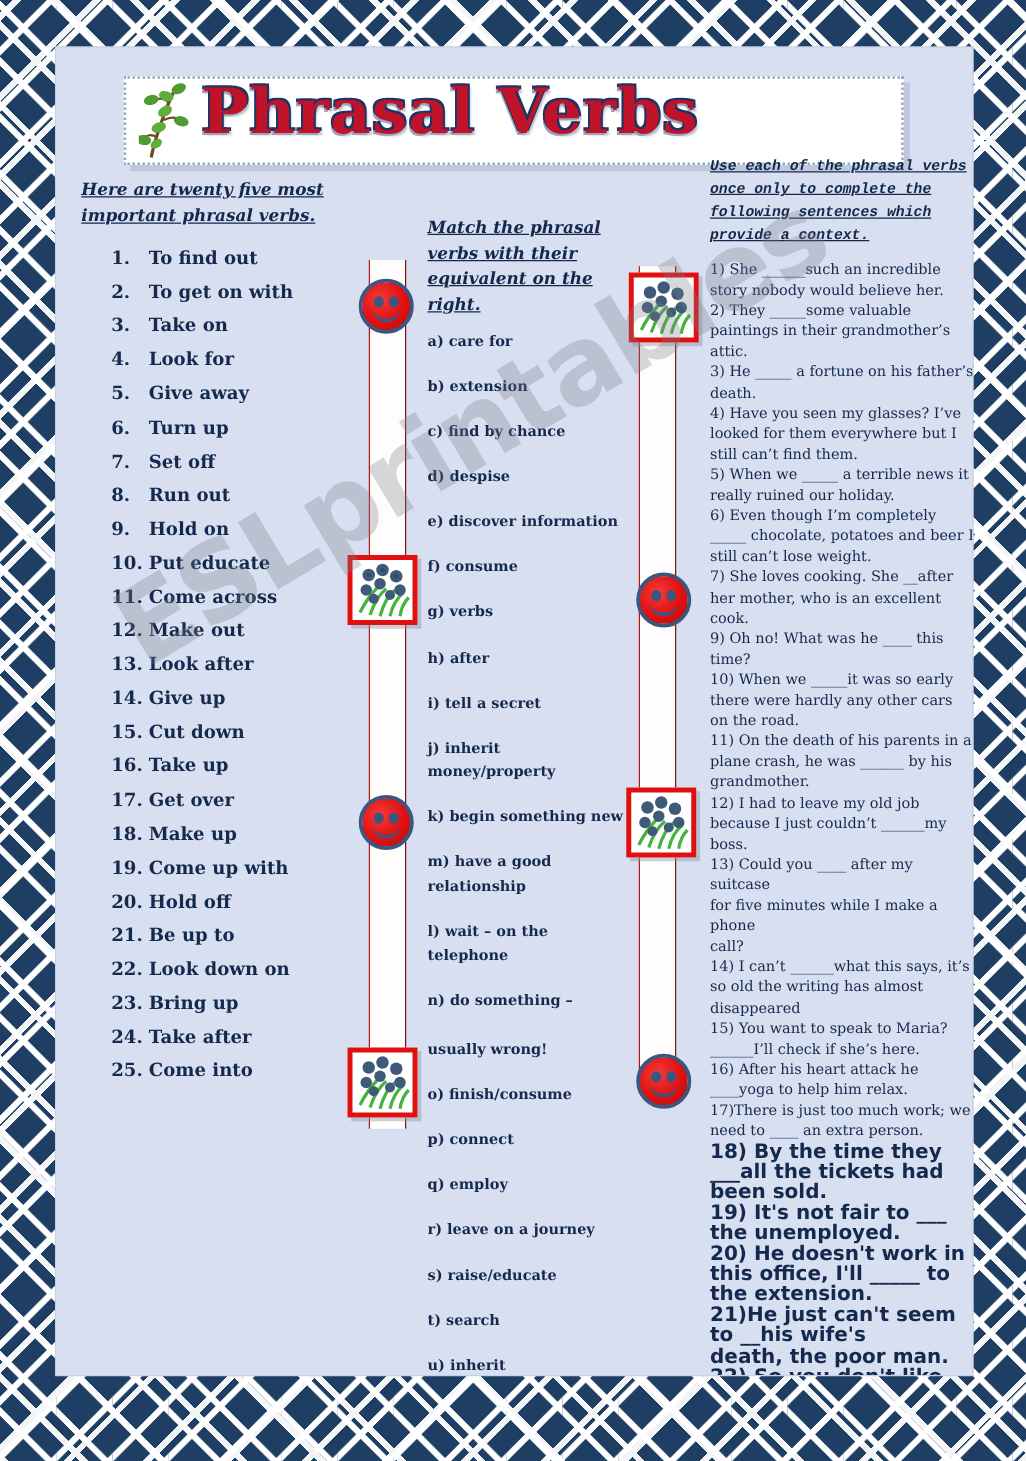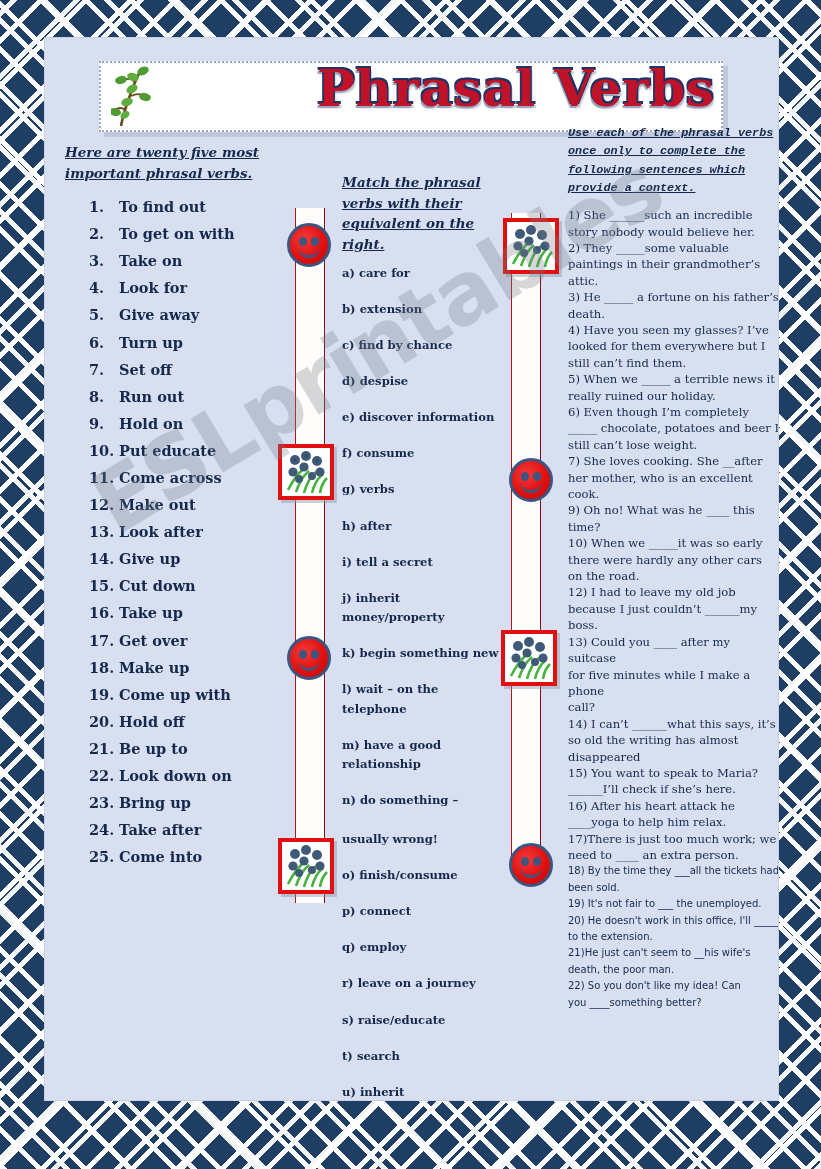--- a/index.html
+++ b/index.html
@@ -87,21 +87,21 @@
     left: 10px;
     top: 3px;
     width: 48px;
     height: 62px;
   }
   #title-text {
     position: absolute;
     left: 60px;
     top: -4px;
     right: 6px;
-    text-align: right;
+    text-align: left;
     font-family: "DejaVu Serif", serif;
     font-weight: bold;
     font-size: 50px;
     letter-spacing: 1px;
     color: #c0132a;
     text-shadow:
       -1.6px -1.6px 0 #1f3464,
       1.6px -1.6px 0 #1f3464,
       -1.6px 1.6px 0 #9aa4bd,
       2px 2px 2px rgba(130,140,160,.6);
@@ -160,22 +160,23 @@
   #sentence-list { list-style: none; margin: 0; padding: 0; }
   #sentence-list li {
     font-family: "DejaVu Serif", serif;
     font-size: 11.6px;
     color: #14294d;
     line-height: 16.4px;
     white-space: pre-line;
   }
   #sentence-list li.sans {
     font-family: "DejaVu Sans", sans-serif;
-    font-size: 10px;
+    font-size: 16px;
     line-height: 16.4px;
+    font-weight: bold;
   }
 
   
   .strip {
     position: absolute;
     z-index: 14;
     background: #fffdfb;
     border-left: 1.4px solid #b01818;
     border-right: 1.4px solid #7a1414;
   }
@@ -462,23 +463,23 @@
         <li>b) extension</li>
         <li>c) find by chance</li>
         <li>d) despise</li>
         <li>e) discover information</li>
         <li>f) consume</li>
         <li>g) verbs</li>
         <li>h) after</li>
         <li>i) tell a secret</li>
         <li>j) inherit money/property</li>
         <li>k) begin something new</li>
-        <li>l) wait – on the telephone</li>
         <li>m) have a good
  relationship</li>
+        <li>l) wait – on the telephone</li>
         <li>n) do something –
 
 usually wrong!</li>
         <li>o) finish/consume</li>
         <li>p) connect</li>
         <li>q) employ</li>
         <li>r) leave on a journey</li>
         <li>s) raise/educate</li>
         <li>t) search</li>
         <li>u) inherit</li>
@@ -493,20 +494,22 @@
         <li>2) They _____some valuable paintings in their grandmother’s attic.</li>
         <li>3) He _____ a fortune on his father’s
  death.</li>
         <li>4) Have you seen my glasses? I’ve
  looked for them everywhere but I still can’t find them.</li>
         <li>5) When we _____ a terrible news it really ruined our holiday.</li>
         <li>6) Even though I’m completely _____ chocolate, potatoes and beer I still can’t lose weight.</li>
         <li>7) She loves cooking. She __after her mother, who is an excellent cook.</li>
         <li>9) Oh no! What was he ____ this time?</li>
         <li>10) When we _____it was so early there were hardly any other cars on the road.</li>
+        <li>11) On the death of his parents in a
+ plane  crash, he was ______ by his grandmother.</li>
         <li>12) I had to leave my old job because I just couldn’t ______my boss.</li>
         <li>13) Could you ____ after my suitcase
  for five minutes while I make a phone
  call?</li>
         <li>14) I can’t ______what this says, it’s
  so old  the writing has almost disappeared</li>
         <li>15) You want to speak to Maria?
 ______I’ll check if she’s here.</li>
         <li>16) After his heart attack he ____yoga to help him relax.</li>
         <li>17)There is just too much work; we need to ____ an extra person.</li>

